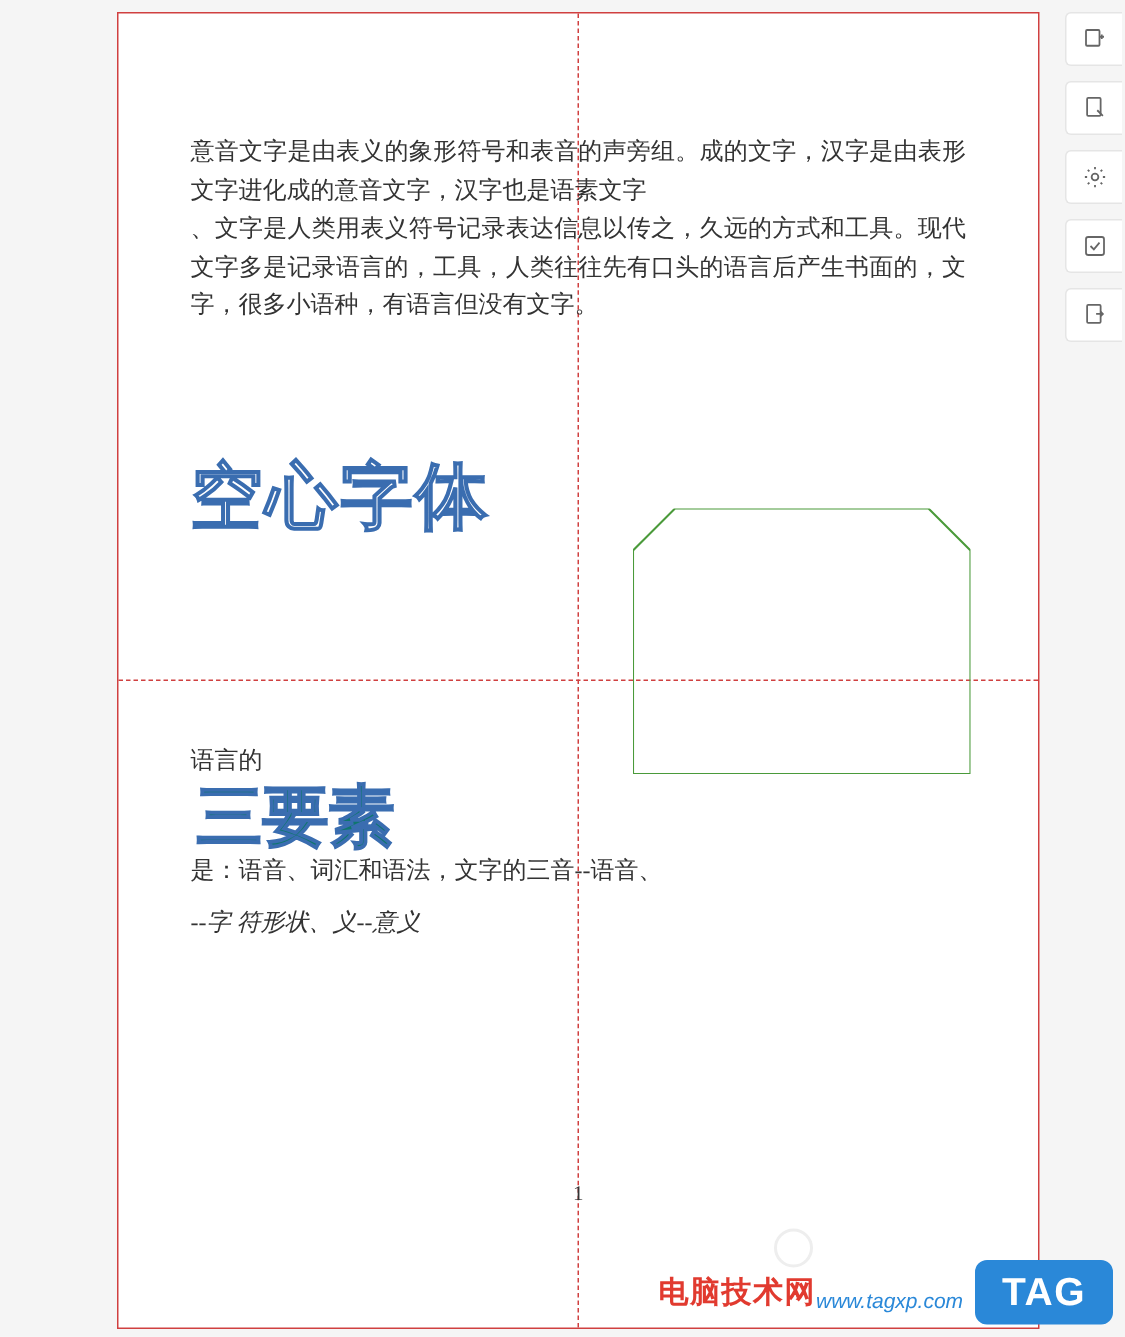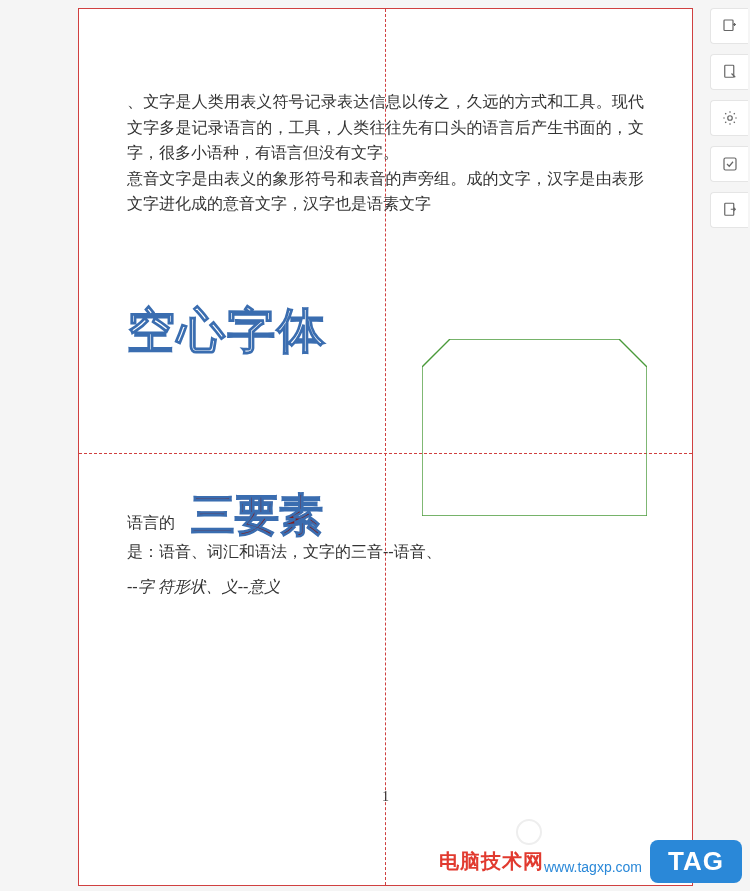--- a/index.html
+++ b/index.html
@@ -73,31 +73,32 @@
       position: absolute;
       left: 48px;
       top: 485px;
       right: 48px;
       font-size: 16px;
       line-height: 1.8;
       color: #333;
     }
     .line2-inline {
       display: inline-flex;
-      align-items: flex-end;
+      align-items: flex-start;
       flex-wrap: wrap;
+      flex-direction: column;
     }
     .sanyaosu {
       font-size: 44px;
       font-weight: bold;
-      color: #7f1d1d;
+      color: #0f766e;
       -webkit-text-stroke: 1.2px #3a6db0;
       font-family: "SimSun", "宋体", serif;
       vertical-align: baseline;
-      margin: 0 16px;
+      margin: 0 4px;
       line-height: 1;
     }
     .page-number {
       position: absolute;
       left: 50%;
       transform: translateX(-50%);
       bottom: 80px;
       font-size: 14px;
       color: #333;
     }
@@ -142,20 +143,21 @@
       font-family: "Microsoft YaHei", sans-serif;
       font-weight: bold;
       font-size: 20px;
       color: #e13a2f;
       letter-spacing: 1px;
     }
     .wm-line2 {
       font-family: Arial, sans-serif;
       font-size: 14px;
       color: #2a88d8;
+      font-style: italic;
     }
     .tag-badge {
       background: #2a88d8;
       color: #fff;
       font-family: Arial, sans-serif;
       font-weight: bold;
       font-size: 26px;
       padding: 6px 18px;
       border-radius: 8px;
       letter-spacing: 1px;
@@ -174,22 +176,22 @@
 </head>
 <body>
 
 <div class="workspace">
 
   <div class="page">
     <div class="guide-vertical" style="left:306px;"></div>
     <div class="guide-horizontal" style="top:444px;"></div>
 
     <div class="content">
+      <p class="para">意音文字是由表义的象形符号和表音的声旁组。成的文字，汉字是由表形文字进化成的意音文字，汉字也是语素文字</p>
       <p class="para">、文字是人类用表义符号记录表达信息以传之，久远的方式和工具。现代文字多是记录语言的，工具，人类往往先有口头的语言后产生书面的，文字，很多小语种，有语言但没有文字。</p>
-      <p class="para">意音文字是由表义的象形符号和表音的声旁组。成的文字，汉字是由表形文字进化成的意音文字，汉字也是语素文字</p>
     </div>
 
     <div class="outlined-text" style="left:48px; top:290px;">空心字体</div>
 
     <div class="shape">
       <svg width="225" height="177" viewBox="0 0 225 177">
         <path d="M 0 28 L 28 0 L 197 0 L 225 28 L 225 177 L 0 177 Z" fill="none" stroke="#4a9a3a" stroke-width="1.4"></path>
       </svg>
     </div>
 

